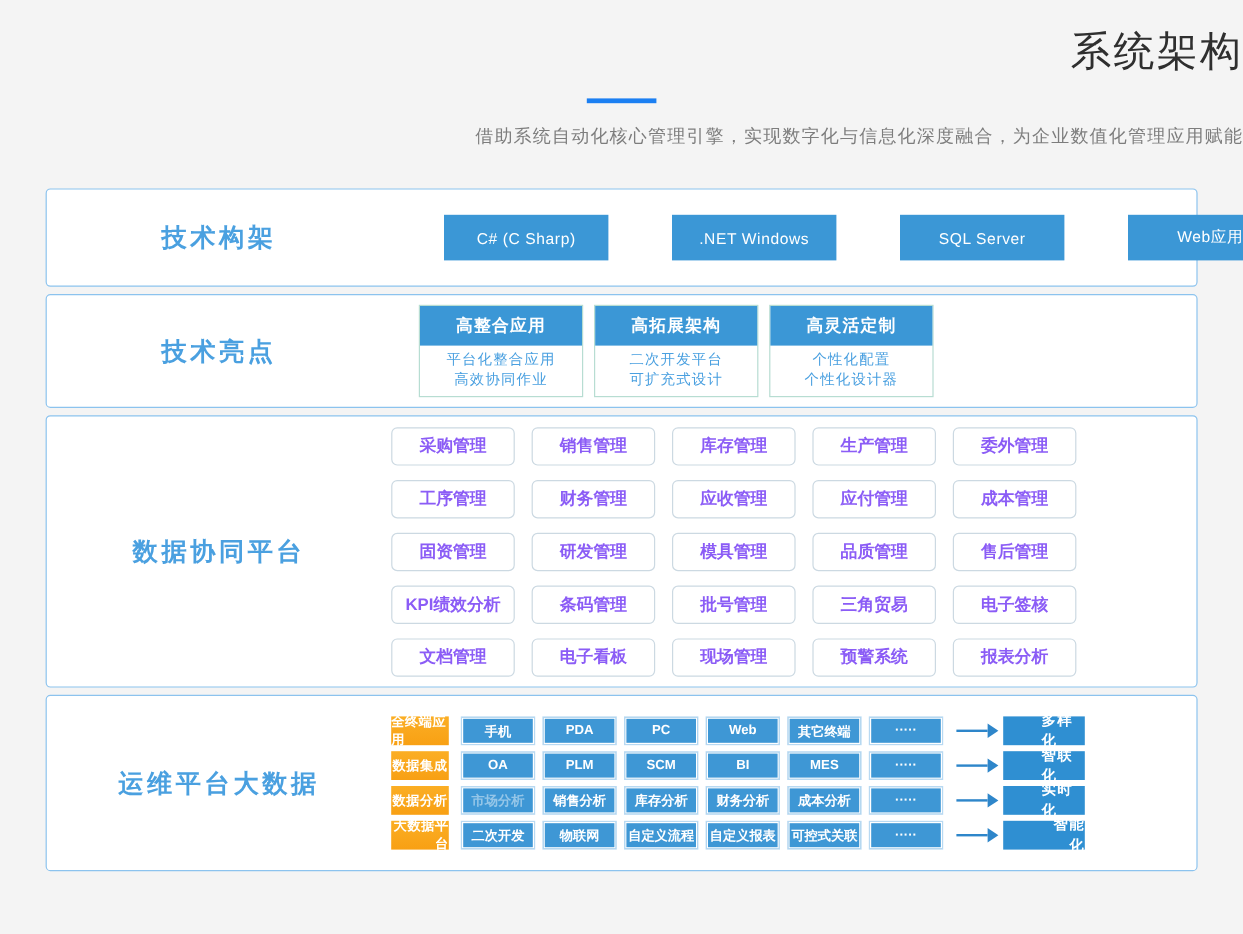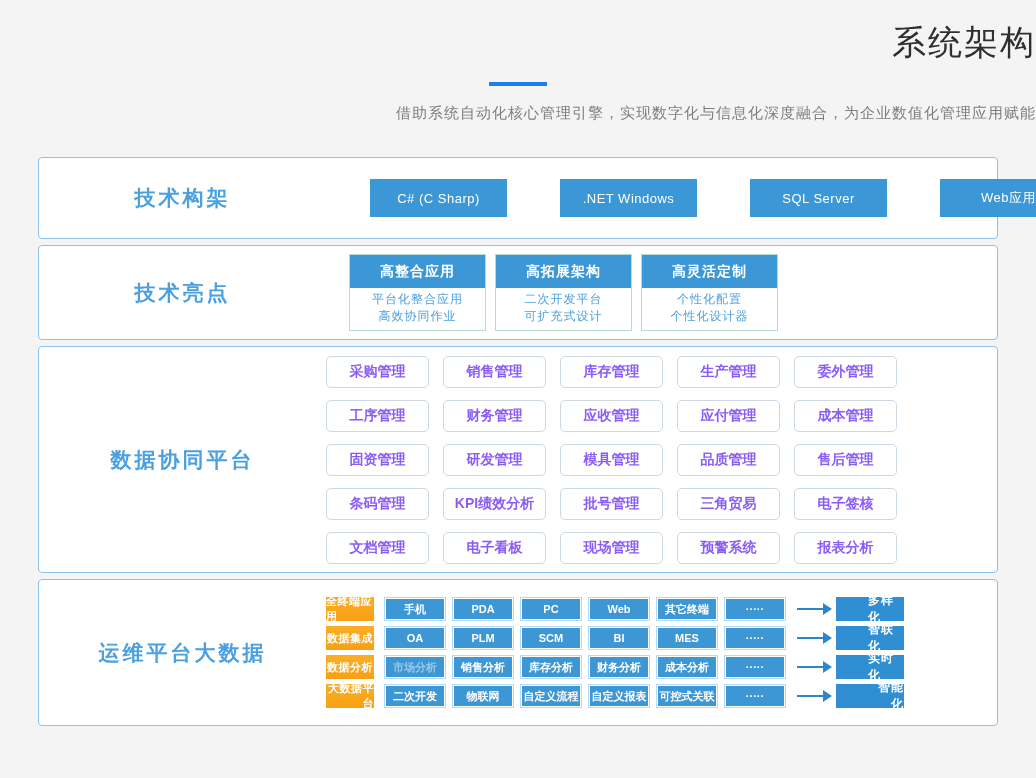--- a/index.html
+++ b/index.html
@@ -191,22 +191,22 @@
             <div class="mod-btn">成本管理</div>
           </div>
           <div class="mod-row">
             <div class="mod-btn">固资管理</div>
             <div class="mod-btn">研发管理</div>
             <div class="mod-btn">模具管理</div>
             <div class="mod-btn">品质管理</div>
             <div class="mod-btn">售后管理</div>
           </div>
           <div class="mod-row">
+            <div class="mod-btn">KPI绩效分析</div>
             <div class="mod-btn">条码管理</div>
-            <div class="mod-btn">KPI绩效分析</div>
             <div class="mod-btn">批号管理</div>
             <div class="mod-btn">三角贸易</div>
             <div class="mod-btn">电子签核</div>
           </div>
           <div class="mod-row">
             <div class="mod-btn">文档管理</div>
             <div class="mod-btn">电子看板</div>
             <div class="mod-btn">现场管理</div>
             <div class="mod-btn">预警系统</div>
             <div class="mod-btn">报表分析</div>

